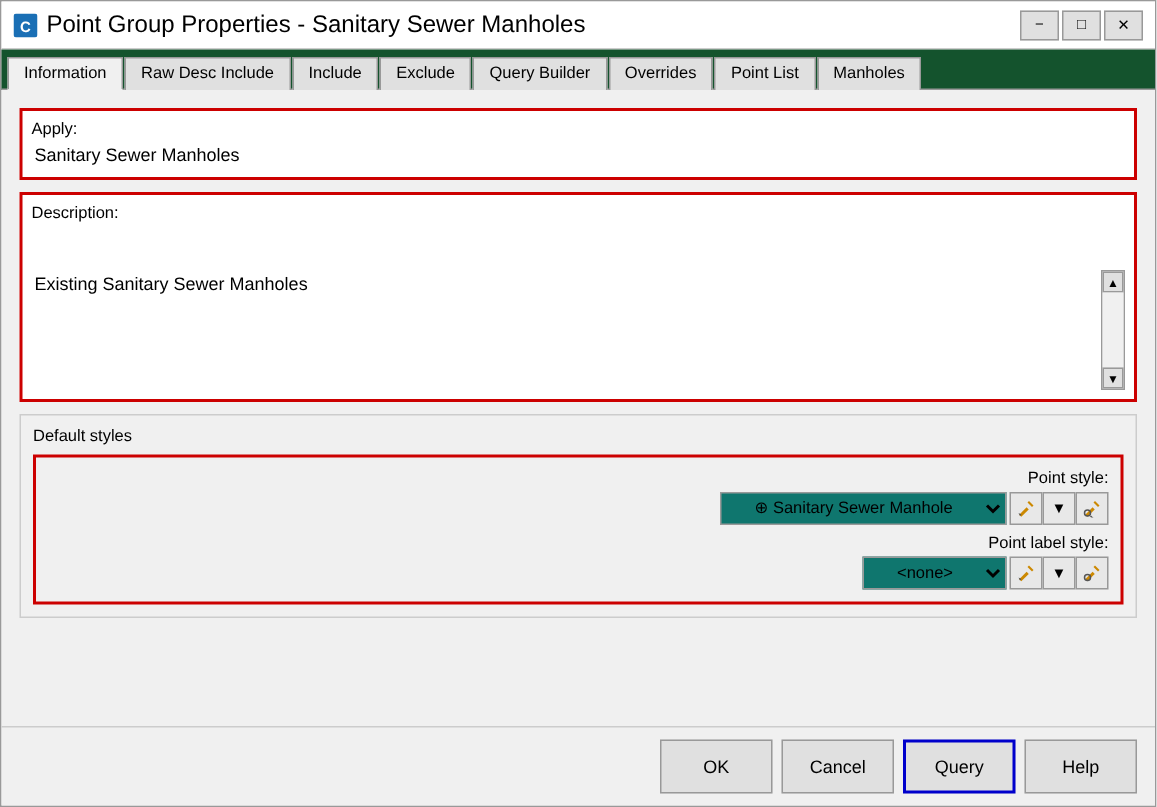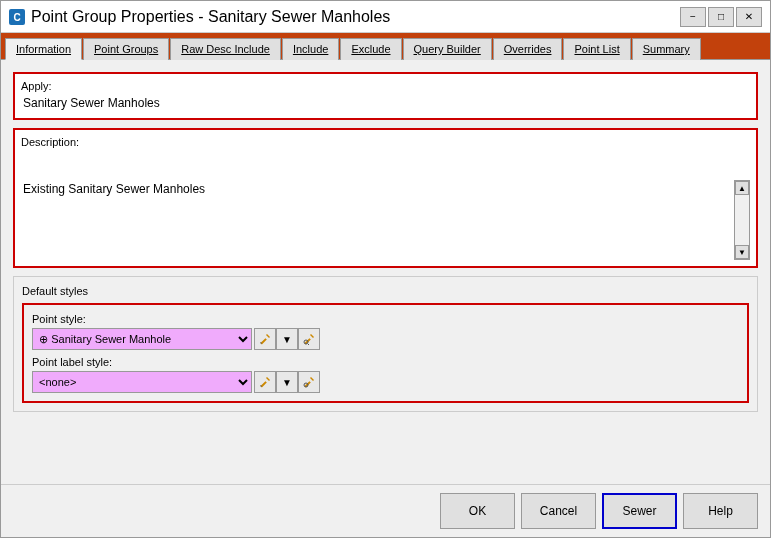--- a/index.html
+++ b/index.html
@@ -67,25 +67,24 @@
       display: flex;
       align-items: center;
       justify-content: center;
       font-size: 10px;
     }
 
     .win-btn.close { background: #e0e0e0; }
 
     .tabs {
       display: flex;
-      background: #c2410c;
+      background: #14532d;
       border-bottom: 1px solid #999;
       padding: 4px 4px 0 4px;
       gap: 1px;
-      text-decoration: underline;
     }
 
     .tab {
       padding: 4px 10px;
       border: 1px solid #999;
       border-bottom: none;
       background: #e0e0e0;
       cursor: pointer;
       font-size: 11px;
       color: #000;
@@ -201,20 +200,21 @@
       background: #f0f0f0;
       display: flex;
       flex-direction: column;
       gap: 6px;
     }
 
     .style-row {
       display: flex;
       flex-direction: column;
       gap: 3px;
+      align-items: flex-end;
     }
 
     .style-row-label {
       font-size: 11px;
       color: #000;
     }
 
     .style-row-controls {
       display: flex;
       align-items: center;
@@ -275,25 +275,25 @@
 
     .footer-btn.apply {
       border: 2px solid #0000cc;
       background: #e0e0e0;
     }
 
     .native-select {
       width: 100%;
       height: 22px;
       border: 1px solid #999;
-      background: #f0abfc;
+      background: #0f766e;
       font-size: 11px;
       cursor: pointer;
       max-width: 220px;
-      padding: 0 2px;
+      padding: 0 18px;
       font-family: 'Segoe UI', Tahoma, Geneva, Verdana, sans-serif;
     }
   </style>
 </head>
 <body>
 
 <div class="window">
 
   <div class="title-bar">
     <div class="title-bar-left">
@@ -310,42 +310,39 @@
       <button class="win-btn">□</button>
       <button class="win-btn close">✕</button>
     </div>
   </div>
 
   <div class="tabs">
     <div class="tab active">
       <span>Information</span>
     </div>
     <div class="tab">
-      <span>Point Groups</span>
-    </div>
-    <div class="tab">
       <span>Raw Desc Include</span>
     </div>
     <div class="tab">
       <span>Include</span>
     </div>
     <div class="tab">
       <span>Exclude</span>
     </div>
     <div class="tab">
       <span>Query Builder</span>
     </div>
     <div class="tab">
       <span>Overrides</span>
     </div>
     <div class="tab">
       <span>Point List</span>
     </div>
     <div class="tab">
-      <span>Summary</span>
+      <span>Manholes</span>
     </div>
   </div>
 
   <div class="content">
 
     <div class="field-group">
       <div class="field-label">Apply:</div>
       <input class="field-input" type="text" value="Sanitary Sewer Manholes" style="">
     </div>
 
@@ -418,16 +415,16 @@
           </div>
         </div>
       </div>
     </div>
 
   </div>
 
   <div class="footer">
     <button class="footer-btn">OK</button>
     <button class="footer-btn">Cancel</button>
-    <button class="footer-btn apply">Sewer</button>
+    <button class="footer-btn apply">Query</button>
     <button class="footer-btn">Help</button>
   </div>
 </div>
 
 </body></html>

